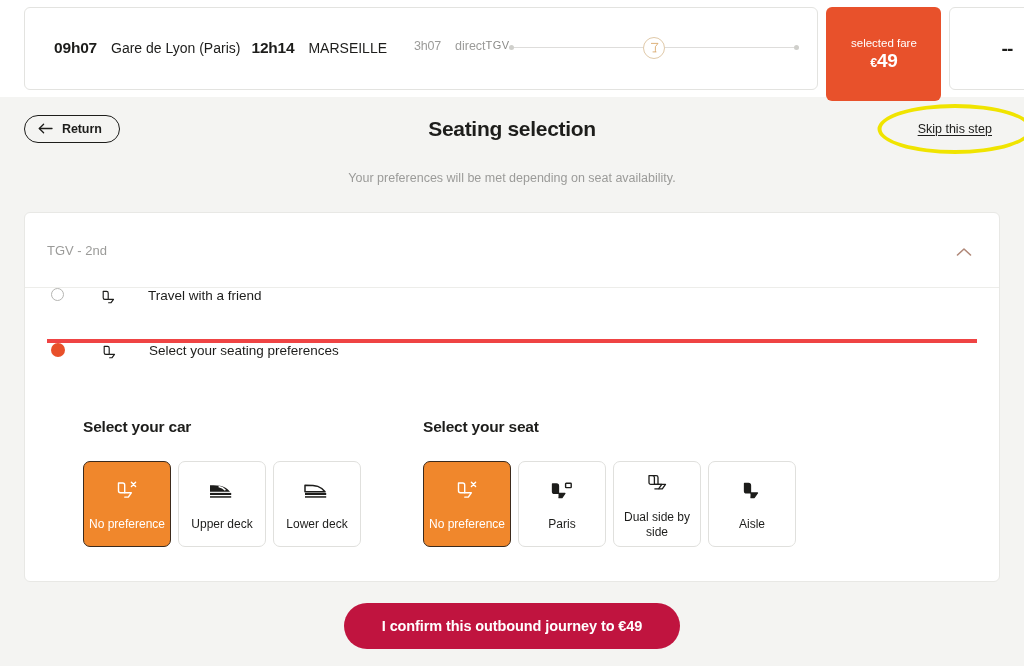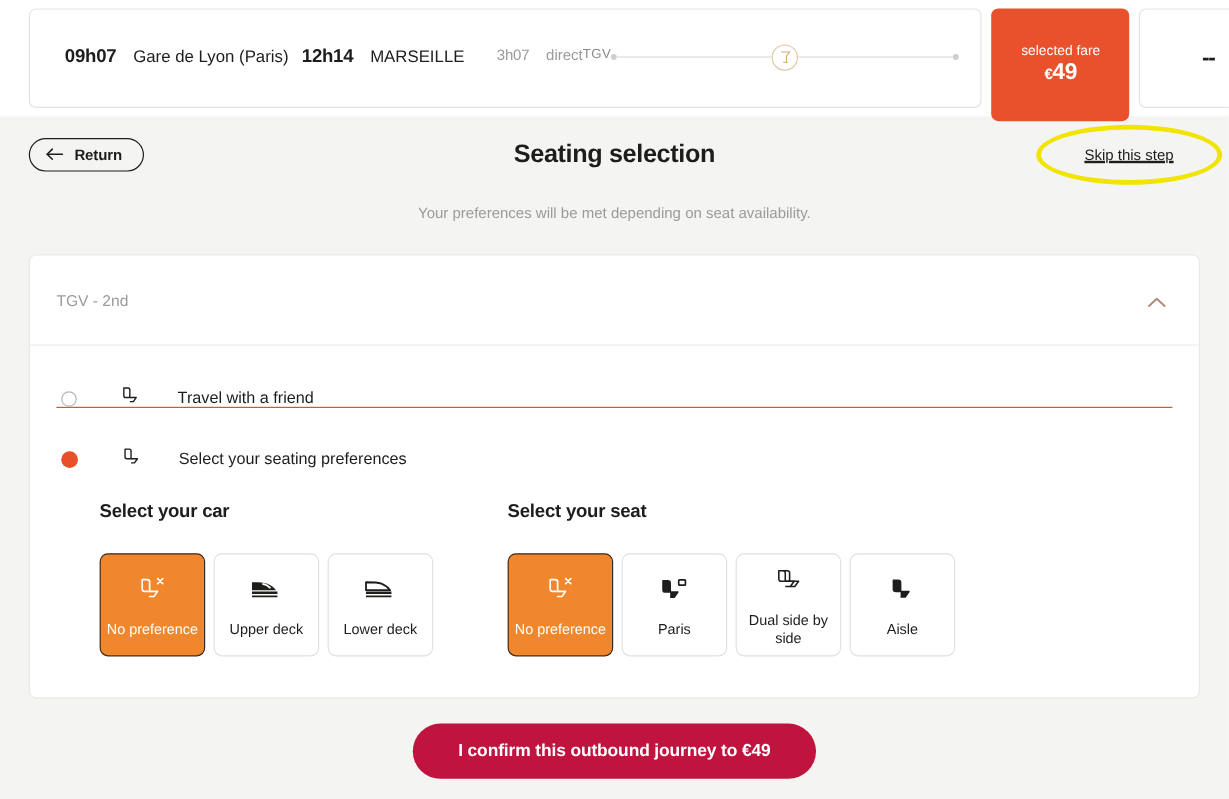--- a/index.html
+++ b/index.html
@@ -196,27 +196,26 @@
     width: 100%;
     text-align: center;
     font-size: 21px;
     font-weight: 700;
     letter-spacing: -0.3px;
     color: #1d1d1b;
   }
 
   .skip-wrap {
     position: absolute;
-    right: 22px;
+    right: 8px;
     top: 50%;
     transform: translateY(-50%);
     display: flex;
     align-items: flex-end;
     justify-content: center;
-    text-decoration: underline;
   }
   .skip-link {
     font-size: 12.5px;
     color: #1d1d1b;
     text-decoration: underline;
     text-underline-offset: 2px;
     cursor: pointer;
     position: relative;
     z-index: 2;
   }
@@ -277,26 +276,26 @@
     background: none;
     border: none;
     cursor: pointer;
     margin-top: 2px;
   }
 
   .options { padding: 0 22px; }
 
   .opt-row {
     display: flex;
-    align-items: flex-end;
+    align-items: flex-start;
     gap: 20px;
     height: 51px;
     cursor: pointer;
   }
-  .opt-row + .opt-row { border-top: 1px solid #ef4444; }
+  .opt-row + .opt-row { border-top: 4px solid #ef4444; }
 
   .radio {
     width: 13px; height: 13px;
     border-radius: 50%;
     border: 1.4px solid #b5b5b2;
     background: #ffffff;
     flex: 0 0 auto;
     margin-left: 4px;
   }
   .radio.on {

